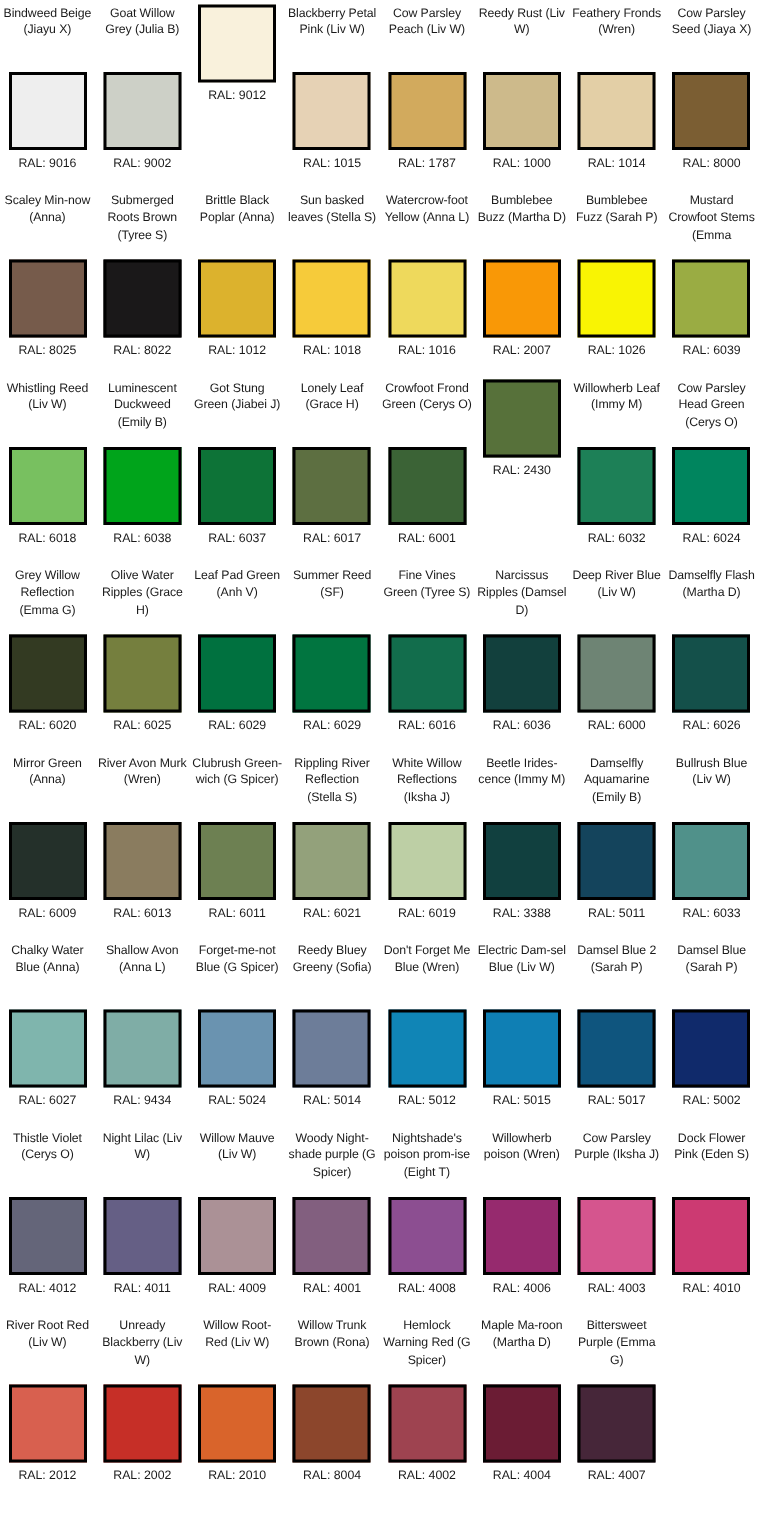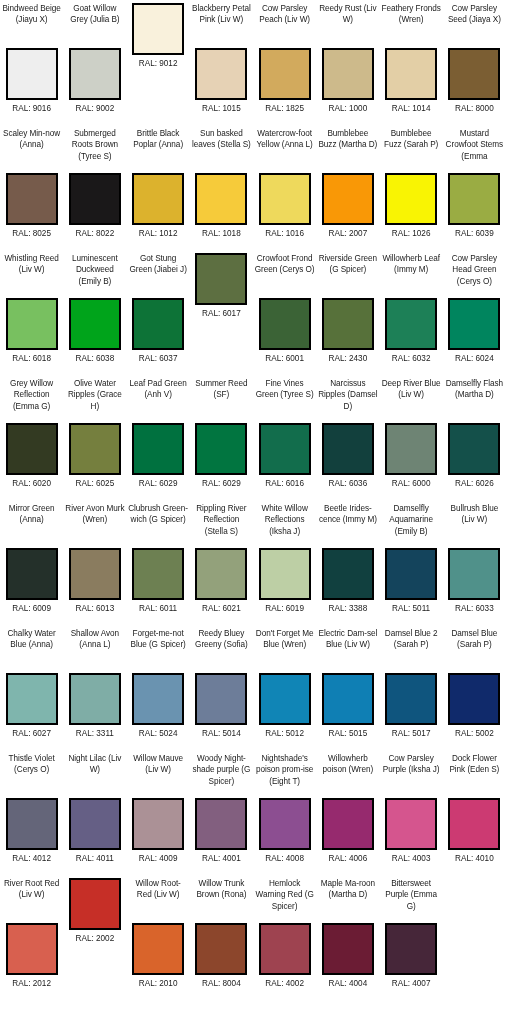--- a/index.html
+++ b/index.html
@@ -79,21 +79,21 @@
       <span class="swatch-ral">RAL: 9012</span>
     </div>
     <div class="swatch-cell">
       <span class="swatch-name">Blackberry Petal Pink (Liv W)</span>
       <div class="swatch-chip" style="background-color: rgb(230, 210, 181);"></div>
       <span class="swatch-ral">RAL: 1015</span>
     </div>
     <div class="swatch-cell">
       <span class="swatch-name">Cow Parsley Peach (Liv W)</span>
       <div class="swatch-chip" style="background-color: rgb(210, 170, 93);"></div>
-      <span class="swatch-ral">RAL: 1825</span>
+      <span class="swatch-ral">RAL: 1787</span>
     </div>
     <div class="swatch-cell">
       <span class="swatch-name">Reedy Rust (Liv W)</span>
       <div class="swatch-chip" style="background-color: rgb(205, 186, 139);"></div>
       <span class="swatch-ral">RAL: 1000</span>
     </div>
     <div class="swatch-cell">
       <span class="swatch-name">Feathery Fronds (Wren)</span>
       <div class="swatch-chip" style="background-color: rgb(227, 207, 166);"></div>
       <span class="swatch-ral">RAL: 1014</span>
@@ -152,30 +152,30 @@
       <span class="swatch-name">Luminescent Duckweed (Emily B)</span>
       <div class="swatch-chip" style="background-color: rgb(0, 164, 27);"></div>
       <span class="swatch-ral">RAL: 6038</span>
     </div>
     <div class="swatch-cell">
       <span class="swatch-name">Got Stung Green (Jiabei J)</span>
       <div class="swatch-chip" style="background-color: rgb(13, 115, 55);"></div>
       <span class="swatch-ral">RAL: 6037</span>
     </div>
     <div class="swatch-cell">
+      <span class="swatch-name">Lonely Leaf (Grace H)</span>
       <div class="swatch-chip" style="background-color: rgb(93, 111, 65);"></div>
       <span class="swatch-ral">RAL: 6017</span>
     </div>
     <div class="swatch-cell">
       <span class="swatch-name">Crowfoot Frond Green (Cerys O)</span>
       <div class="swatch-chip" style="background-color: rgb(59, 99, 54);"></div>
       <span class="swatch-ral">RAL: 6001</span>
     </div>
     <div class="swatch-cell">
-      <span class="swatch-name">Riverside Green (G Spicer)</span>
       <div class="swatch-chip" style="background-color: rgb(87, 113, 58);"></div>
       <span class="swatch-ral">RAL: 2430</span>
     </div>
     <div class="swatch-cell">
       <span class="swatch-name">Willowherb Leaf (Immy M)</span>
       <div class="swatch-chip" style="background-color: rgb(29, 128, 87);"></div>
       <span class="swatch-ral">RAL: 6032</span>
     </div>
     <div class="swatch-cell">
       <span class="swatch-name">Cow Parsley Head Green (Cerys O)</span>
@@ -263,21 +263,21 @@
       <span class="swatch-ral">RAL: 6033</span>
     </div>
     <div class="swatch-cell">
       <span class="swatch-name">Chalky Water Blue (Anna)</span>
       <div class="swatch-chip" style="background-color: rgb(127, 181, 173);"></div>
       <span class="swatch-ral">RAL: 6027</span>
     </div>
     <div class="swatch-cell">
       <span class="swatch-name">Shallow Avon (Anna L)</span>
       <div class="swatch-chip" style="background-color: rgb(127, 173, 166);"></div>
-      <span class="swatch-ral">RAL:  3311</span>
+      <span class="swatch-ral">RAL:  9434</span>
     </div>
     <div class="swatch-cell">
       <span class="swatch-name">Forget-me-not Blue (G Spicer)</span>
       <div class="swatch-chip" style="background-color: rgb(106, 147, 176);"></div>
       <span class="swatch-ral">RAL: 5024</span>
     </div>
     <div class="swatch-cell">
       <span class="swatch-name">Reedy Bluey Greeny (Sofia)</span>
       <div class="swatch-chip" style="background-color: rgb(109, 125, 153);"></div>
       <span class="swatch-ral">RAL: 5014</span>
@@ -341,20 +341,21 @@
       <span class="swatch-name">Dock Flower Pink (Eden S)</span>
       <div class="swatch-chip" style="background-color: rgb(204, 58, 114);"></div>
       <span class="swatch-ral">RAL: 4010</span>
     </div>
     <div class="swatch-cell">
       <span class="swatch-name">River Root Red (Liv W)</span>
       <div class="swatch-chip" style="background-color: rgb(216, 96, 79);"></div>
       <span class="swatch-ral">RAL:  2012</span>
     </div>
     <div class="swatch-cell">
+      <span class="swatch-name">Unready Blackberry (Liv W)</span>
       <div class="swatch-chip" style="background-color: rgb(198, 47, 39);"></div>
       <span class="swatch-ral">RAL:  2002</span>
     </div>
     <div class="swatch-cell">
       <span class="swatch-name">Willow Root-Red (Liv W)</span>
       <div class="swatch-chip" style="background-color: rgb(217, 100, 43);"></div>
       <span class="swatch-ral">RAL: 2010</span>
     </div>
     <div class="swatch-cell">
       <span class="swatch-name">Willow Trunk Brown (Rona)</span>

